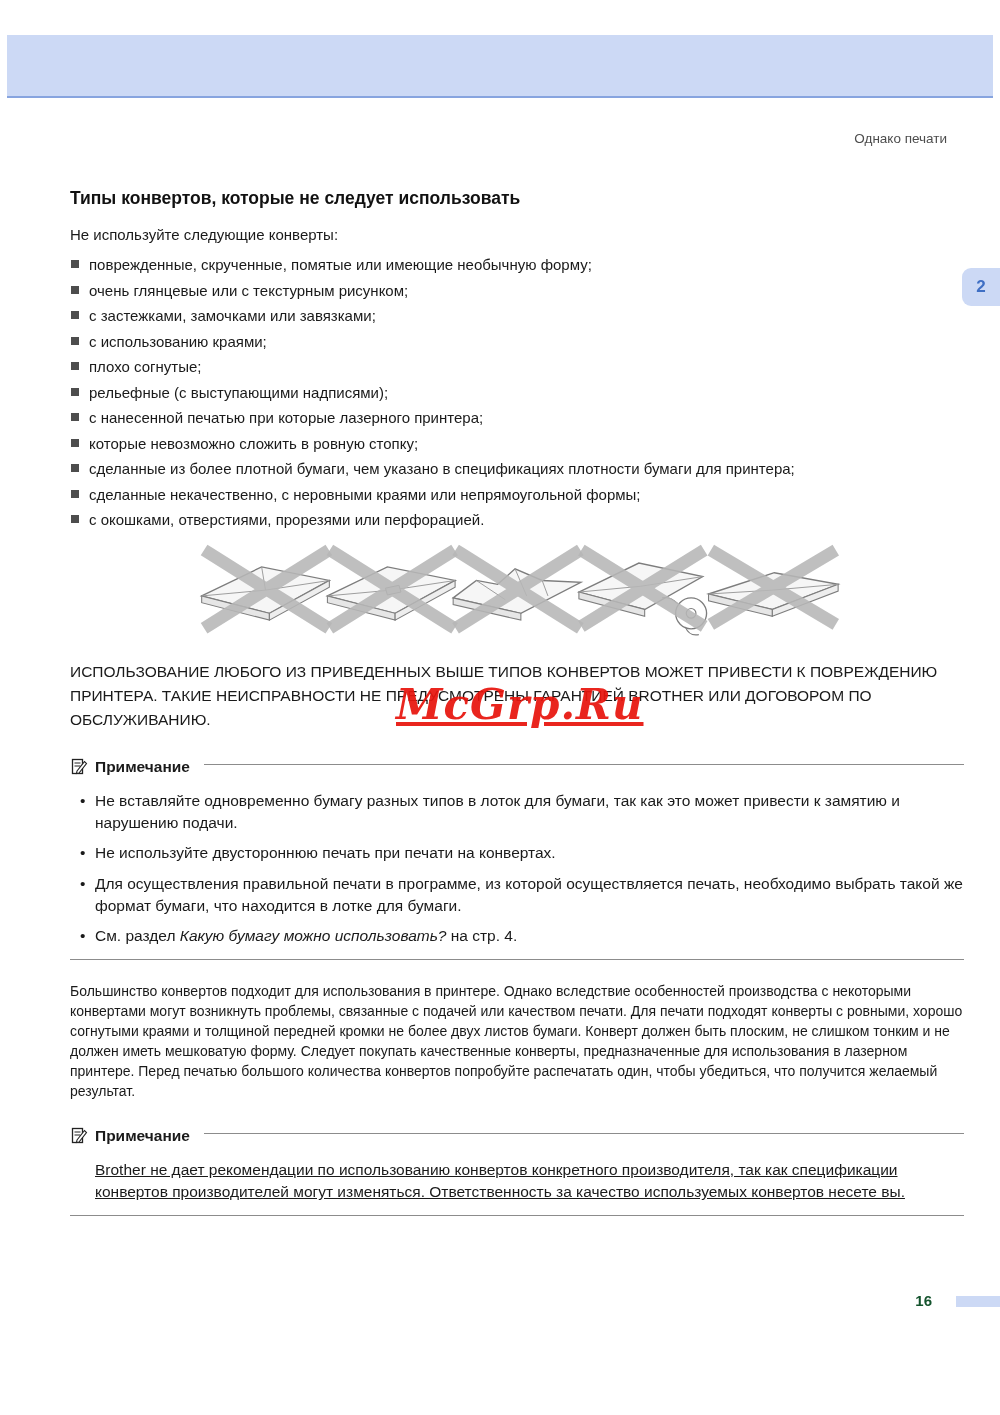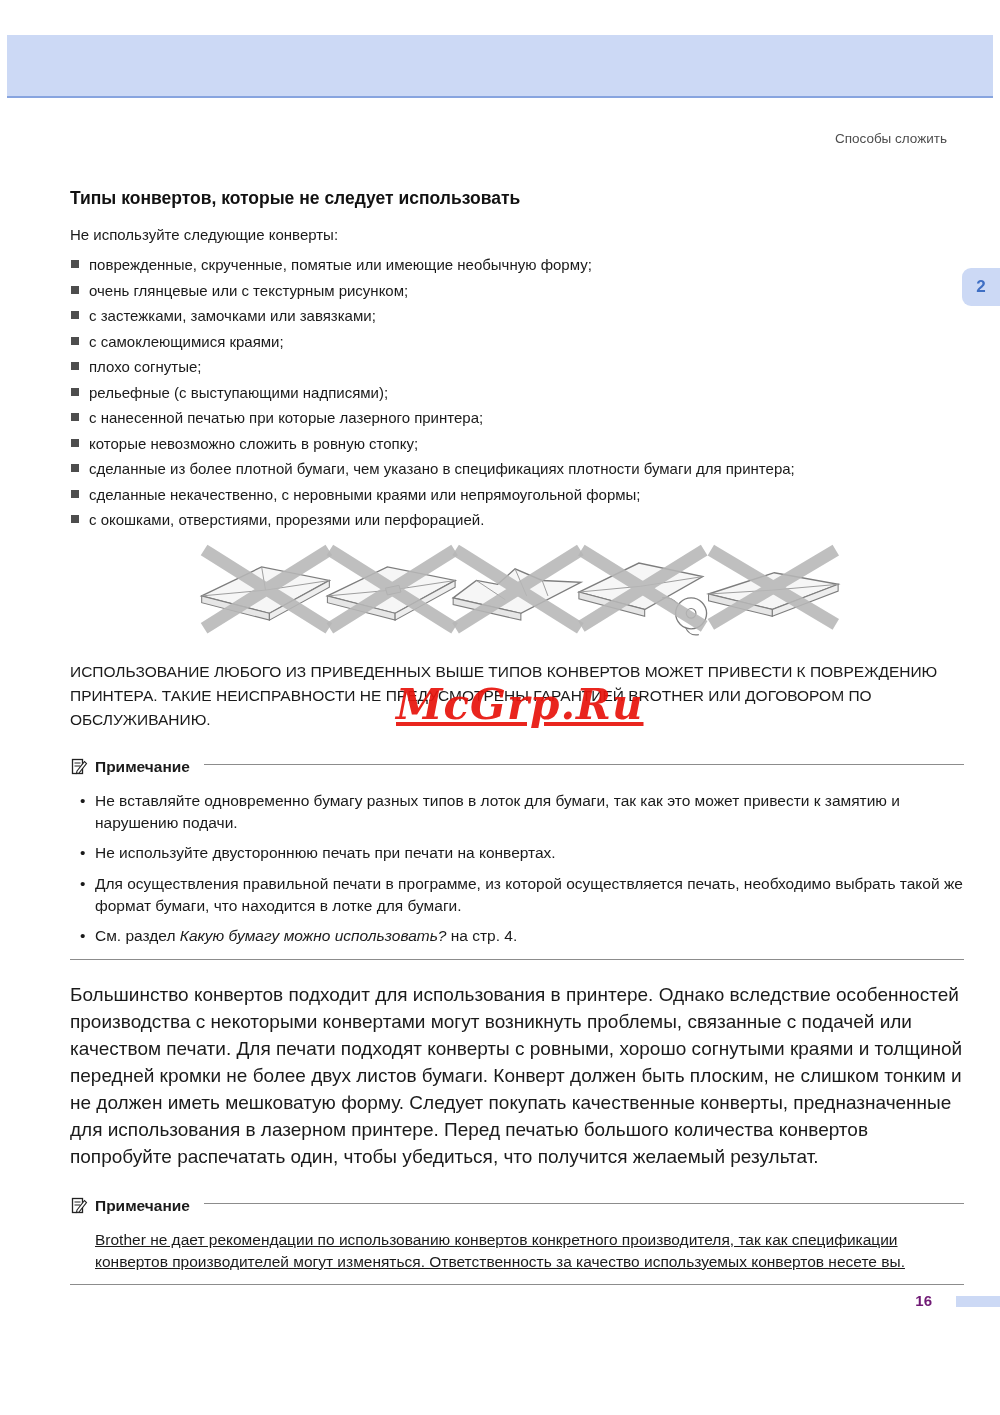--- a/index.html
+++ b/index.html
@@ -43,55 +43,55 @@
   .note-rule { flex:1; height:1px; background:#8c8c8c; margin-left:14px; margin-bottom:5px; }
   .note-items { list-style:none; margin-top:12px; }
   .note-items li {
     position:relative; padding-left:25px; font-size:15.5px;
     line-height:1.4; margin-bottom:9px;
   }
   .note-items li::before {
     content:"\2022"; position:absolute; left:10px; top:0; color:#1a1a1a;
   }
   .note-bottom { height:1px; background:#8c8c8c; margin-top:12px; }
-  .para { font-size:19px; line-height:1.42; margin-top:22px; }
+  .para { font-size:14px; line-height:1.42; margin-top:22px; }
   .note-text { margin-top:12px; margin-left:25px; font-size:15.5px; line-height:1.4;text-decoration:underline; }
   .xref { font-style:italic; }
   .watermark {
     position:absolute; left:396px; top:680px; z-index:5;
     font-family:"DejaVu Serif", serif; font-style:italic; font-weight:bold;
     font-size:42px; color:#e8150d; text-decoration:underline;
     letter-spacing:1px; opacity:0.93; pointer-events:none;
   }
   .footer-num {
     position:absolute; right:68px; bottom:106px;
-    font-size:15px; font-weight:bold; color:#701a75;
+    font-size:15px; font-weight:bold; color:#14532d;
   }
   .footer-bar {
     position:absolute; right:0; bottom:108px; width:44px; height:11px;
     background:#ccd9f5;
   }
 </style>
 </head>
 <body>
 
 <div class="header-band"></div>
-<div class="running-head">Способы сложить</div>
+<div class="running-head">Однако печати</div>
 <div class="chapter-tab">2</div>
 
 <div class="content">
 
   <div class="title">Типы конвертов, которые не следует использовать</div>
   <div class="intro">Не используйте следующие конверты:</div>
 
   <ul class="env-list">
     <li>поврежденные, скрученные, помятые или имеющие необычную форму;</li>
     <li>очень глянцевые или с текстурным рисунком;</li>
     <li>с застежками, замочками или завязками;</li>
-    <li>с самоклеющимися краями;</li>
+    <li>с использованию краями;</li>
     <li>плохо согнутые;</li>
     <li>рельефные (с выступающими надписями);</li>
     <li>с нанесенной печатью при которые лазерного принтера;</li>
     <li>которые невозможно сложить в ровную стопку;</li>
     <li>сделанные из более плотной бумаги, чем указано в спецификациях плотности бумаги для принтера;</li>
     <li>сделанные некачественно, с неровными краями или непрямоугольной формы;</li>
     <li>с окошками, отверстиями, прорезями или перфорацией.</li>
   </ul>
 
   <div class="figure">

